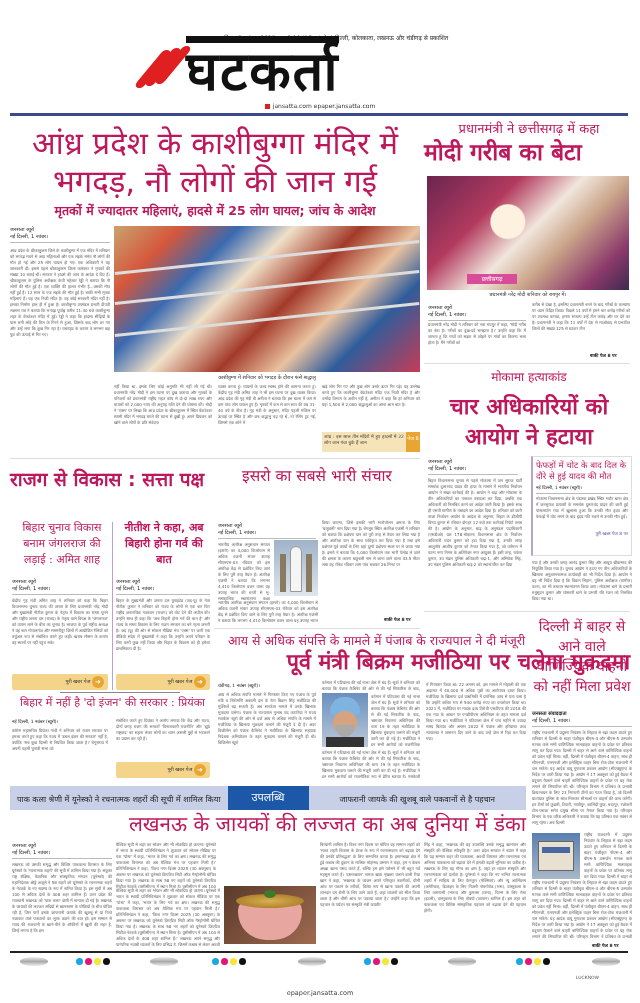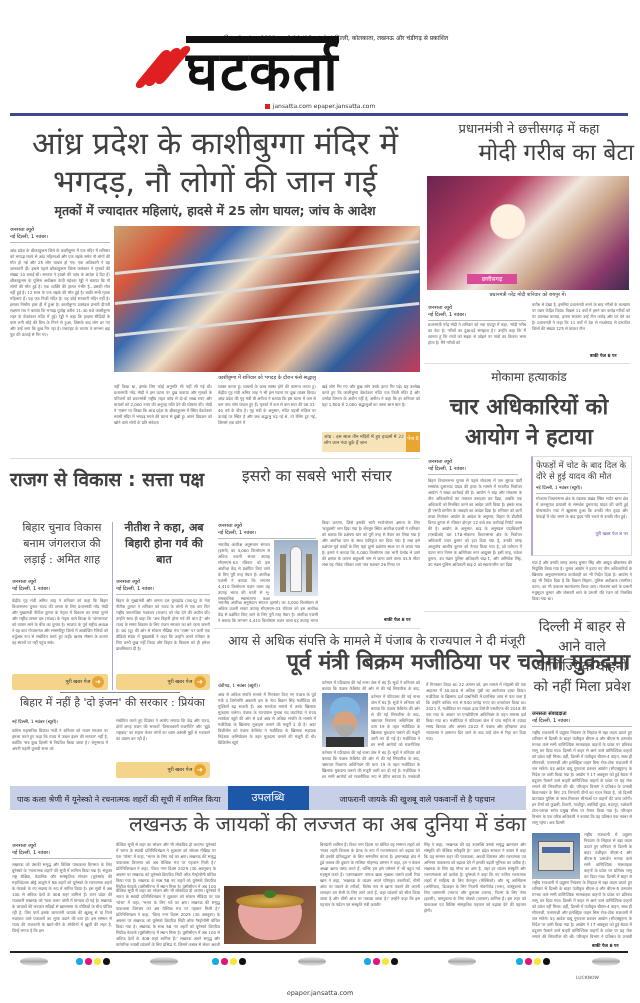--- a/index.html
+++ b/index.html
@@ -6,21 +6,21 @@
 body{width:640px;height:1003px;background:#fff;font-family:"DejaVu Sans",sans-serif;color:#111;position:relative;overflow:hidden}
 .abs{position:absolute}
 .masthead-line{top:34px;left:0;width:640px;text-align:center;font-size:6px;color:#222}
 .logo{top:38px;left:140px;width:380px;height:58px;display:flex;align-items:center}
 .logo-mark{width:46px;height:56px;position:relative}
 .logo-mark span{position:absolute;width:10px;height:40px;background:#e02020;border-radius:6px;transform:skewX(-25deg) rotate(20deg)}
 .logo-text{font-family:"DejaVu Serif",serif;font-size:54px;font-weight:bold;letter-spacing:2px;line-height:56px;color:#111;border-top:7px solid #111;padding-top:0}
 .weblinks{top:102px;left:0;width:640px;text-align:center;font-size:6px;color:#333}
 .weblinks b{display:inline-block;width:5px;height:5px;background:#e02020;margin-right:3px;vertical-align:middle}
 .rule-top{top:113px;left:10px;width:618px;height:3px;background:#3a4a8a}
-.hl{font-family:"DejaVu Sans",sans-serif;color:#404040;line-height:1.1}
+.hl{font-family:"DejaVu Sans",sans-serif;color:#be185d;line-height:1.1}
 .txt{font-size:4px;line-height:6px;color:#555;overflow:hidden;text-align:justify}
 .byline{font-size:5px;line-height:7px;color:#222}
 .photo{overflow:hidden}
 .caption{font-size:5px;text-align:center;color:#333}
 .hr{height:1px;background:#bbb}
 .pill{background:#f4d48a;font-size:5px;color:#333;padding:2px 4px;border-radius:2px}
 .circle-arrow{display:inline-block;width:12px;height:12px;border-radius:50%;background:#e9a531;color:#fff;font-size:7px;text-align:center;line-height:12px;vertical-align:middle}
 .band{top:786px;left:10px;width:618px;height:24px;background:#c7d0e6;display:flex;align-items:center}
 .band .l,.band .r{flex:1;font-size:10px;text-align:center;color:#222}
 .band .m{background:#1c57a8;color:#fff;width:120px;height:24px;font-size:11px;text-align:center;line-height:24px}
@@ -67,21 +67,21 @@
 
 <div class="abs txt" style="top:384px;left:114px;width:98px;height:100px">नहीं किया था, इसके लिए कोई अनुमति भी नहीं ली गई थी। प्रधानमंत्री नरेंद्र मोदी ने इस घटना पर दुख जताया और मृतकों के परिजनों को प्रधानमंत्री राष्ट्रीय राहत कोष से दो-दो लाख रुपए और घायलों को 2,000 रुपए की अनुग्रह राशि देने की घोषणा की। मोदी ने 'एक्स' पर लिखा कि आंध्र प्रदेश के श्रीकाकुलम में स्थित वेंकटेश्वर स्वामी मंदिर में भगदड़ मचने की घटना से दुखी हूं। अपने प्रियजन को खोने वाले लोगों के प्रति संवेदना</div>
 <div class="abs txt" style="top:384px;left:218px;width:98px;height:100px">व्यक्त करता हूं। घायलों के जल्द स्वस्थ होने की कामना करता हूं। केंद्रीय गृह मंत्री अमित शाह ने भी इस घटना पर दुख व्यक्त किया। आंध्र प्रदेश की गृह मंत्री वी अनीता ने बताया कि इस घटना में कम से कम पांच लोग घायल हुए हैं। मृतकों में कम से कम सात की उम्र 31-40 वर्ष के बीच है। गृह मंत्री के अनुसार, मंदिर पहली मंजिल पर ऊंचाई पर स्थित है और जब श्रद्धालु चढ़ रहे थे, तो रेलिंग टूट गई, जिससे एक कोने में</div>
 <div class="abs txt" style="top:384px;left:322px;width:98px;height:44px">खड़े लोग गिर गए और कुछ लोग उनके ऊपर गिर पड़े। यह उल्लेख करते हुए कि काशीबुग्गा वेंकटेश्वर मंदिर एक निजी मंदिर है और धर्मादा विभाग के अधीन नहीं है, अनीता ने कहा कि हर शनिवार को यहां 1,500 से 2,000 श्रद्धालुओं का आना आम बात है।</div>
 <div class="abs" style="top:432px;left:322px;width:98px;height:20px;background:#f7e3b8;display:flex">
   <div class="txt" style="flex:1;padding:2px;font-size:4.5px;color:#444">आंध्र : इस साल तीन मंदिरों में हुए हादसों में 22 लोग जान गंवा चुके हैं जान</div>
   <div style="width:14px;background:#e9a531;color:#fff;font-size:5px;text-align:center;padding-top:3px">पेज 8</div>
 </div>
 
 <div class="abs hl" style="top:122px;left:424px;width:210px;text-align:center;font-size:13px">प्रधानमंत्री ने छत्तीसगढ़ में कहा</div>
-<div class="abs hl" style="top:140px;left:424px;width:210px;text-align:right;font-size:23px;font-weight:normal">मोदी गरीब का बेटा</div>
+<div class="abs hl" style="top:140px;left:424px;width:210px;text-align:left;font-size:23px;font-weight:bold">मोदी गरीब का बेटा</div>
 <div class="abs photo" style="top:176px;left:427px;width:202px;height:114px;background:radial-gradient(circle at 40% 40%,#fff1e0 0 12%,transparent 13%),linear-gradient(135deg,#6a2550 0%,#b23a5e 30%,#f1e6dc 50%,#caa58a 65%,#8c3a6b 85%,#3e2a50 100%)">
   <div style="position:absolute;left:40px;bottom:6px;width:50px;height:10px;background:#d94c9a;color:#fff;font-size:6px;text-align:center;line-height:10px">छत्तीसगढ़</div>
 </div>
 <div class="abs caption" style="top:291px;left:427px;width:202px">प्रधानमंत्री नरेंद्र मोदी शनिवार को रायपुर में।</div>
 <div class="abs" style="top:304px;left:428px;width:98px">
   <div class="byline">जनसत्ता ब्यूरो</div>
   <div class="byline">नई दिल्ली, 1 नवंबर।</div>
   <div class="hr" style="margin-top:2px"></div>
 </div>
 <div class="abs txt" style="top:322px;left:428px;width:98px;height:38px">प्रधानमंत्री नरेंद्र मोदी ने शनिवार को नवा रायपुर में कहा, 'मोदी गरीब का बेटा है। गरीबों का दुख-दर्द समझता है।' उन्होंने कहा कि मैं जानता हूं कि गांवों को सड़क से जोड़ने पर गांवों का कितना भला होता है। मैंने गरीबों को</div>

